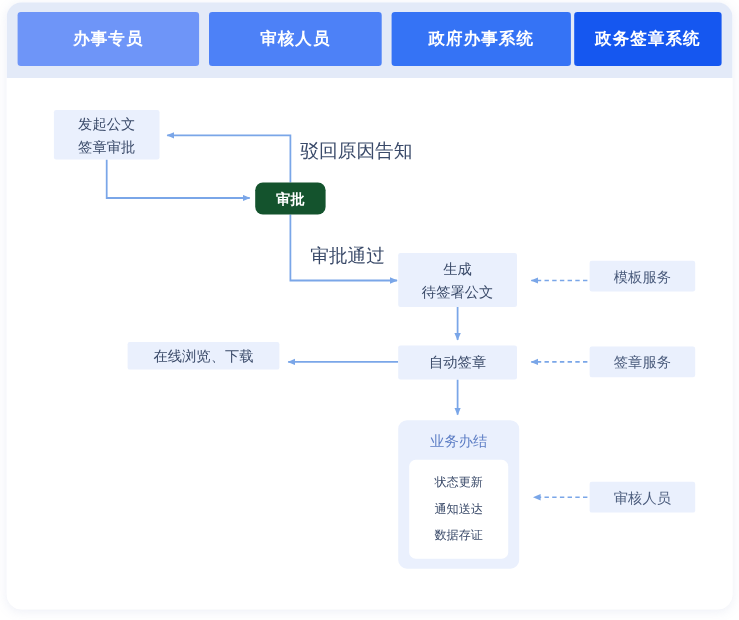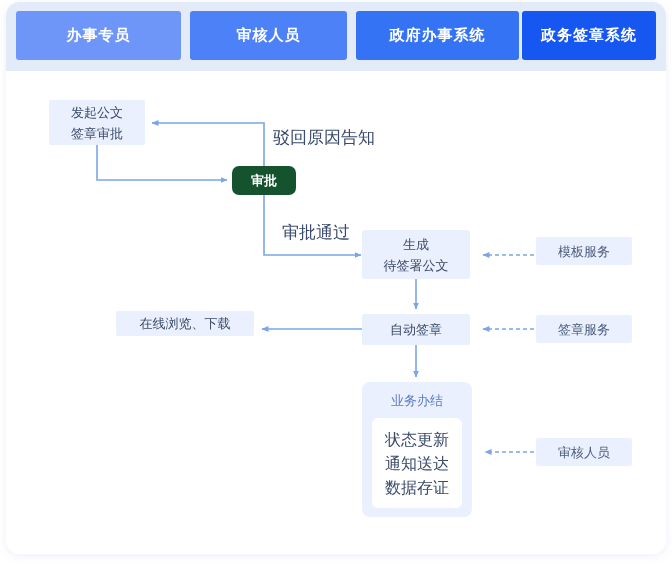--- a/index.html
+++ b/index.html
@@ -111,21 +111,21 @@
     height: 90px;
     background: #ffffff;
     border-radius: 6px;
     display: flex;
     flex-direction: column;
     align-items: center;
     justify-content: center;
     gap: 5px;
   }
   .group-inner span {
-    font-size: 16px;
+    font-size: 11px;
     line-height: 19px;
     color: #3a4a69;
   }
   .edge-label {
     position: absolute;
     font-size: 17px;
     color: #3a4a69;
     white-space: nowrap;
   }
 </style>

